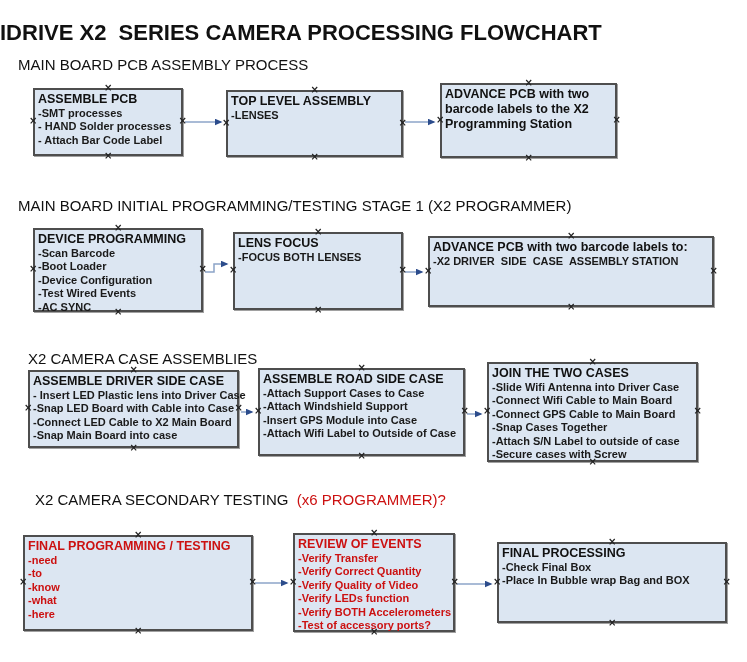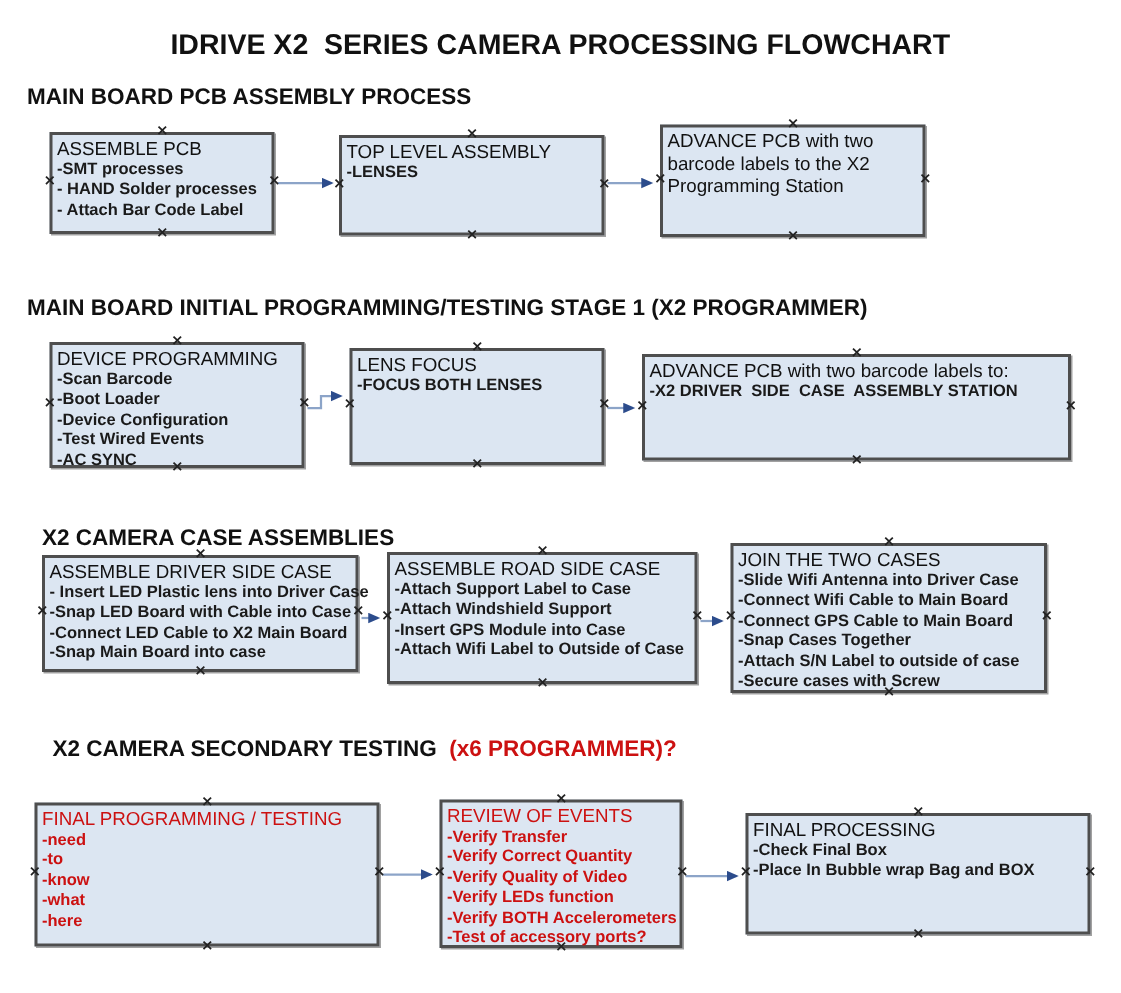--- a/index.html
+++ b/index.html
@@ -4,27 +4,27 @@
 <style>
   :root{
     --box-fill:#dce6f2;
     --box-border:#4e4e4e;
     --red:#cc1111;
     --ink:#111111;
   }
   html,body{margin:0;padding:0;background:#ffffff;}
   .canvas{position:relative;width:747px;height:662px;background:#ffffff;overflow:hidden;
           font-family:"Liberation Sans",sans-serif;}
-  .main-title{position:absolute;top:20px;left:0;width:747px;text-align:center;
-              font-weight:bold;font-size:19px;color:var(--ink);white-space:pre;}
-  .sec-heading{position:absolute;font-weight:bold;font-size:15px;color:var(--ink);white-space:pre;}
+  .main-title{position:absolute;top:20px;left:0;width:747px;text-align:left;
+              font-weight:bold;font-size:22px;color:var(--ink);white-space:pre;}
+  .sec-heading{position:absolute;font-weight:normal;font-size:15px;color:var(--ink);white-space:pre;}
   .sec-heading .red-part{color:var(--red);}
   .box{position:absolute;background:var(--box-fill);border:2px solid var(--box-border);
        box-shadow:1px 1px 0 rgba(110,110,110,.65);padding:2px 3px;box-sizing:border-box;}
-  .box-title{font-weight:normal;font-size:12.5px;line-height:15px;color:var(--ink);}
+  .box-title{font-weight:bold;font-size:12.5px;line-height:15px;color:var(--ink);}
   .box-title.nowrap{white-space:pre;}
   .box-item{font-size:11px;line-height:13.4px;color:#1a1a1a;white-space:pre;font-weight:bold;}
   .red .box-title,.red .box-item{color:var(--red);}
   .handle{position:absolute;font-family:"DejaVu Sans",sans-serif;font-size:10px;line-height:10px;
           font-weight:bold;color:#222;z-index:3;}
   .h-t{top:-7px;left:50%;margin-left:-4px;}
   .h-b{bottom:-7px;left:50%;margin-left:-4px;}
   .h-l{left:-6px;top:50%;margin-top:-6px;}
   .h-r{right:-6px;top:50%;margin-top:-6px;}
   svg.connectors{position:absolute;left:0;top:0;pointer-events:none;z-index:2;}
@@ -136,21 +136,21 @@
         <div class="box-item">-Snap Main Board into case</div>
       </div>
   </div>
   <div class="box" style="left:258px;top:368px;width:207px;height:88px">
     <span class="handle h-t">×</span>
     <span class="handle h-b">×</span>
     <span class="handle h-l">×</span>
     <span class="handle h-r">×</span>
     <div class="box-title nowrap">ASSEMBLE ROAD SIDE CASE</div>
     <div>
-        <div class="box-item">-Attach Support Label to Case</div>
+        <div class="box-item">-Attach Support Cases to Case</div>
         <div class="box-item">-Attach Windshield Support</div>
         <div class="box-item">-Insert GPS Module into Case</div>
         <div class="box-item">-Attach Wifi Label to Outside of Case</div>
       </div>
   </div>
   <div class="box" style="left:487px;top:362px;width:211px;height:100px">
     <span class="handle h-t">×</span>
     <span class="handle h-b">×</span>
     <span class="handle h-l">×</span>
     <span class="handle h-r">×</span>

